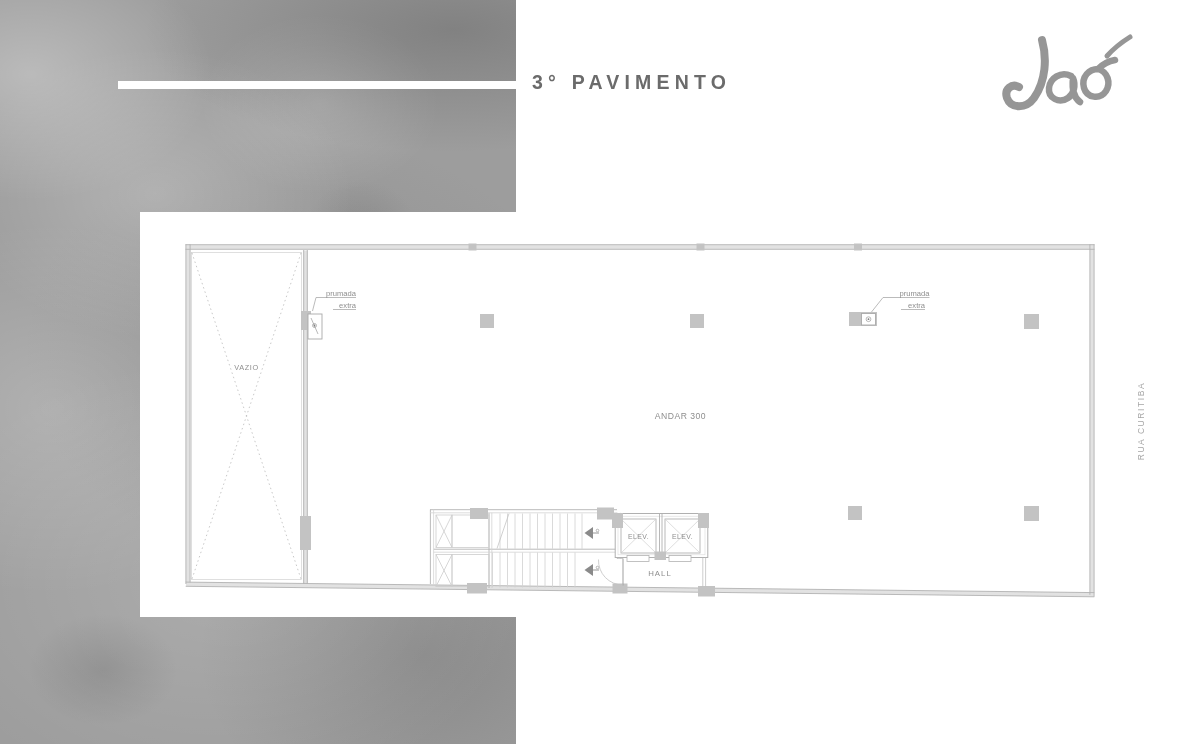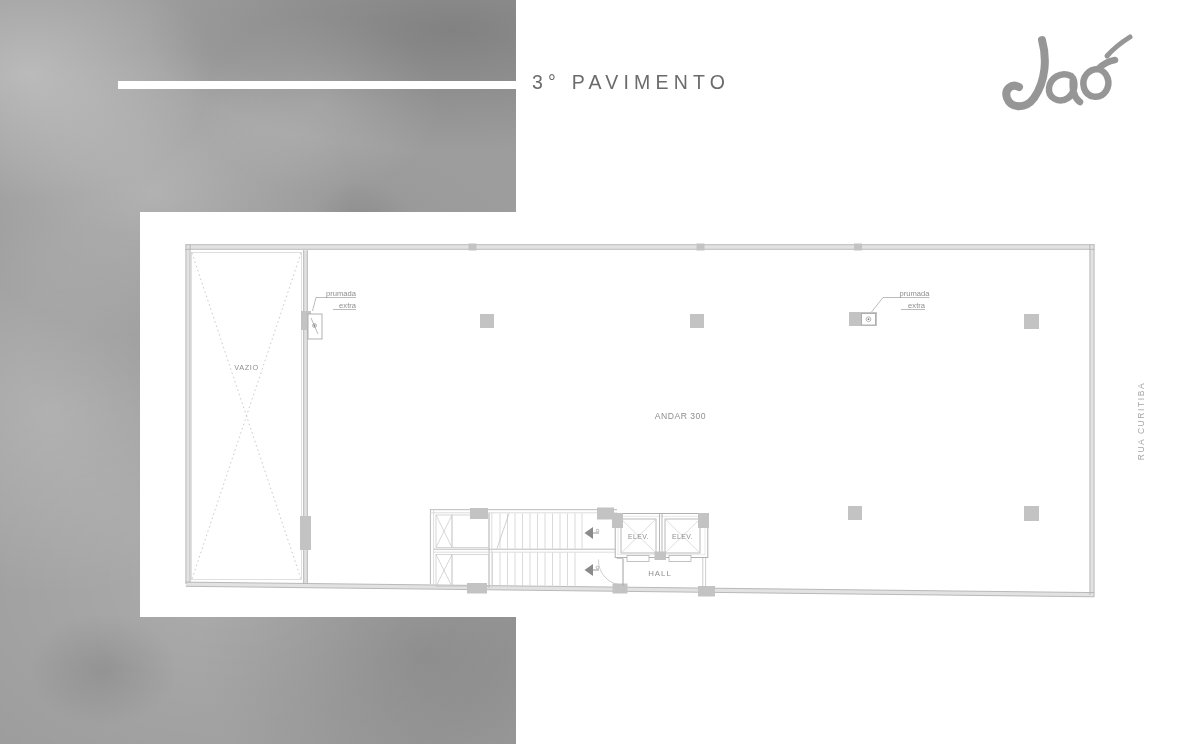--- a/index.html
+++ b/index.html
@@ -22,21 +22,21 @@
       radial-gradient(ellipse 500px 360px at 42% 78%, rgba(255,255,255,.15), rgba(255,255,255,0) 62%),
       radial-gradient(ellipse 340px 260px at 82% 88%, rgba(70,70,70,.22),  rgba(70,70,70,0) 66%),
       radial-gradient(ellipse 120px 90px  at 20% 90%, rgba(60,60,60,.18),  rgba(60,60,60,0) 62%),
       radial-gradient(ellipse 90px 70px   at 70% 30%, rgba(70,70,70,.14),  rgba(70,70,70,0) 60%);
   }
   .white-panel{position:absolute;left:140px;top:212px;width:376px;height:405px;background:#ffffff;}
   .white-bar{position:absolute;left:118px;top:81px;width:398px;height:8px;background:#ffffff;}
   
   .page-title{
     position:absolute;left:532px;top:71px;
-    font-size:19.5px;letter-spacing:5.2px;color:#6b6b6b;font-weight:400;white-space:nowrap;
+    font-size:19.5px;letter-spacing:5.2px;color:#6b6b6b;font-weight:700;white-space:nowrap;
   }
   .logo{position:absolute;left:990px;top:18px;width:180px;height:110px;}
   
   .street{
     position:absolute;left:1091px;top:414px;width:104px;height:14px;
     transform:rotate(-90deg);text-align:center;
     font-size:8.5px;letter-spacing:1.6px;color:#a6a6a6;white-space:nowrap;
   }
   .plan{position:absolute;left:176px;top:236px;width:930px;height:370px;}
   .plan text{font-family:"Liberation Sans",sans-serif;fill:#8e8e8e;}

